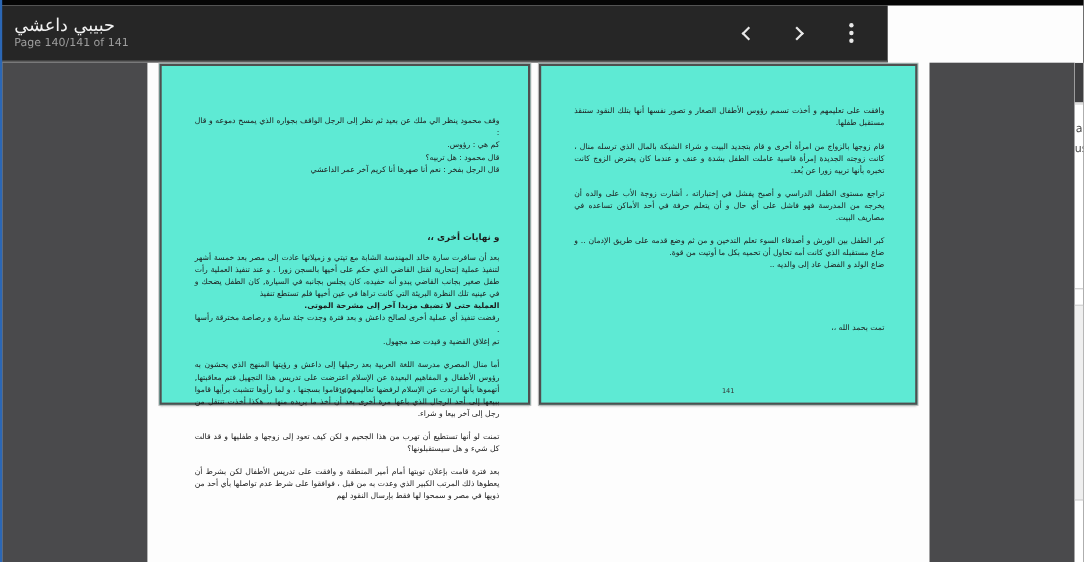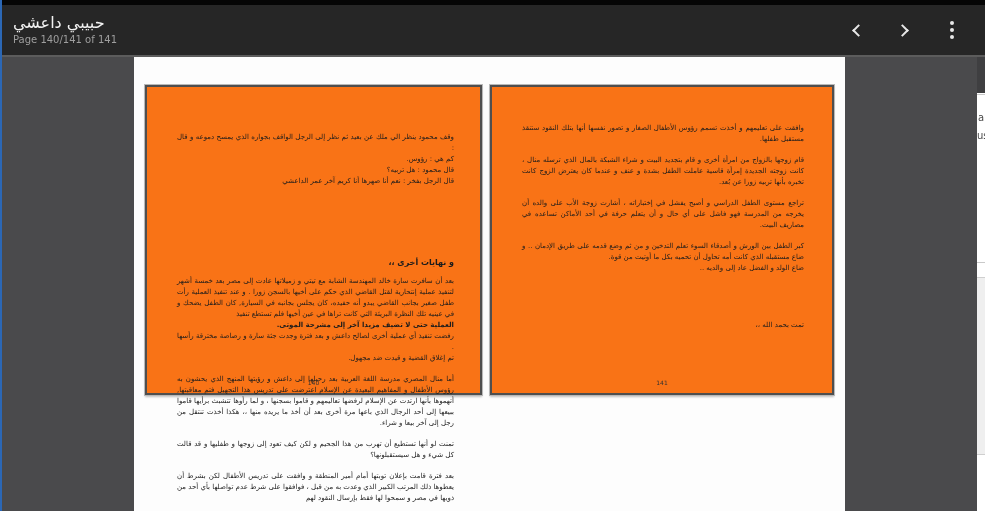--- a/index.html
+++ b/index.html
@@ -4,21 +4,21 @@
 <style>
   * { margin:0; padding:0; box-sizing:border-box; }
   html,body { width:985px; height:511px; overflow:hidden; background:#000;
               font-family:"DejaVu Sans", sans-serif; }
   .stage { position:relative; width:985px; height:511px; background:#fdfdfd; }
 
   
   .status-strip { position:absolute; left:0; top:0; width:985px; height:5px; background:#050505; }
 
   
-  .appbar { position:absolute; left:0; top:5px; width:985px; height:52px;
+  .appbar { position:absolute; left:0; top:5px; width:807px; height:52px;
             background:#262626; border-bottom:2px solid #5c5c5c;
             display:flex; align-items:center; justify-content:space-between; }
   .titles { display:flex; flex-direction:column; padding-left:13px; }
   .app-title { color:#f2f2f2; font-size:16px; line-height:19px; direction:rtl; text-align:left; }
   .app-subtitle { color:#9e9e9e; font-size:10px; line-height:14px; margin-top:1px; }
   .actions { display:flex; align-items:center; gap:14px; padding-right:16px; height:100%; }
   .icon-btn { width:34px; height:40px; display:flex; align-items:center; justify-content:center; cursor:pointer; }
   .chev { width:9px; height:9px; border-left:2px solid #e8e8e8; border-bottom:2px solid #e8e8e8; }
   .chev.left  { transform:rotate(45deg); margin-left:4px; }
   .chev.right { transform:rotate(225deg); margin-right:4px; }
@@ -36,30 +36,30 @@
   .bg-sliver { position:absolute; left:977px; top:0; width:8px; height:454px; background:#fff; overflow:hidden; }
   .bg-sliver .dark-head { position:absolute; left:0; top:0; width:8px; height:36px; background:#3f3f41; }
   .bg-sliver .hr1 { position:absolute; left:0; top:37px; width:8px; height:1px; background:#c9c9c9; }
   .bg-sliver .frag-a  { position:absolute; left:1px; top:55px; font-size:10px; color:#4a4a4a; }
   .bg-sliver .frag-us { position:absolute; left:0;   top:73px; font-size:10px; color:#4a4a4a; }
   .bg-sliver .hr2 { position:absolute; left:0; top:205px; width:8px; height:1px; background:#c9c9c9; }
   .bg-sliver .gray-block { position:absolute; left:0; top:220px; width:8px; height:178px;
                            background:#efefef; border-top:1px solid #cfcfcf; border-bottom:1px solid #cfcfcf; }
 
   
-  .page { position:absolute; top:28px; height:310px; background:#f97316;
+  .page { position:absolute; top:1px; height:310px; background:#5eead4;
           border:2px solid #4f4f4f; box-shadow:0 0 0 1px #b9b9b9, 0 2px 2px rgba(0,0,0,.25); }
   .page.left  { left:145px; width:337px; }
   .page.right { left:490px; width:344px; }
   .page-inner { position:absolute; inset:0; direction:rtl; color:#1c1c1c;
                 font-size:7px; line-height:11px; text-align:justify; text-align-last:right; }
   .page.left  .page-inner { padding:45px 26px 0 30px; }
   .page.right .page-inner { padding:36px 28px 0 30px; }
   .dialog-line { line-height:11px; }
-  .story-heading { font-weight:bold; font-size:8px; margin:70px 0 8px 0; }
+  .story-heading { font-weight:bold; font-size:8px; margin:50px 0 8px 0; }
   .para { margin-bottom:10px; }
   .para.tight { margin-bottom:0; }
   .bold-line { font-weight:bold; }
   .closing { margin-top:46px; }
   .page-number { position:absolute; bottom:7px; left:0; width:100%; text-align:center;
                  font-size:6px; color:#333; direction:ltr; text-align-last:center; }
 </style>
 </head>
 <body>
 

